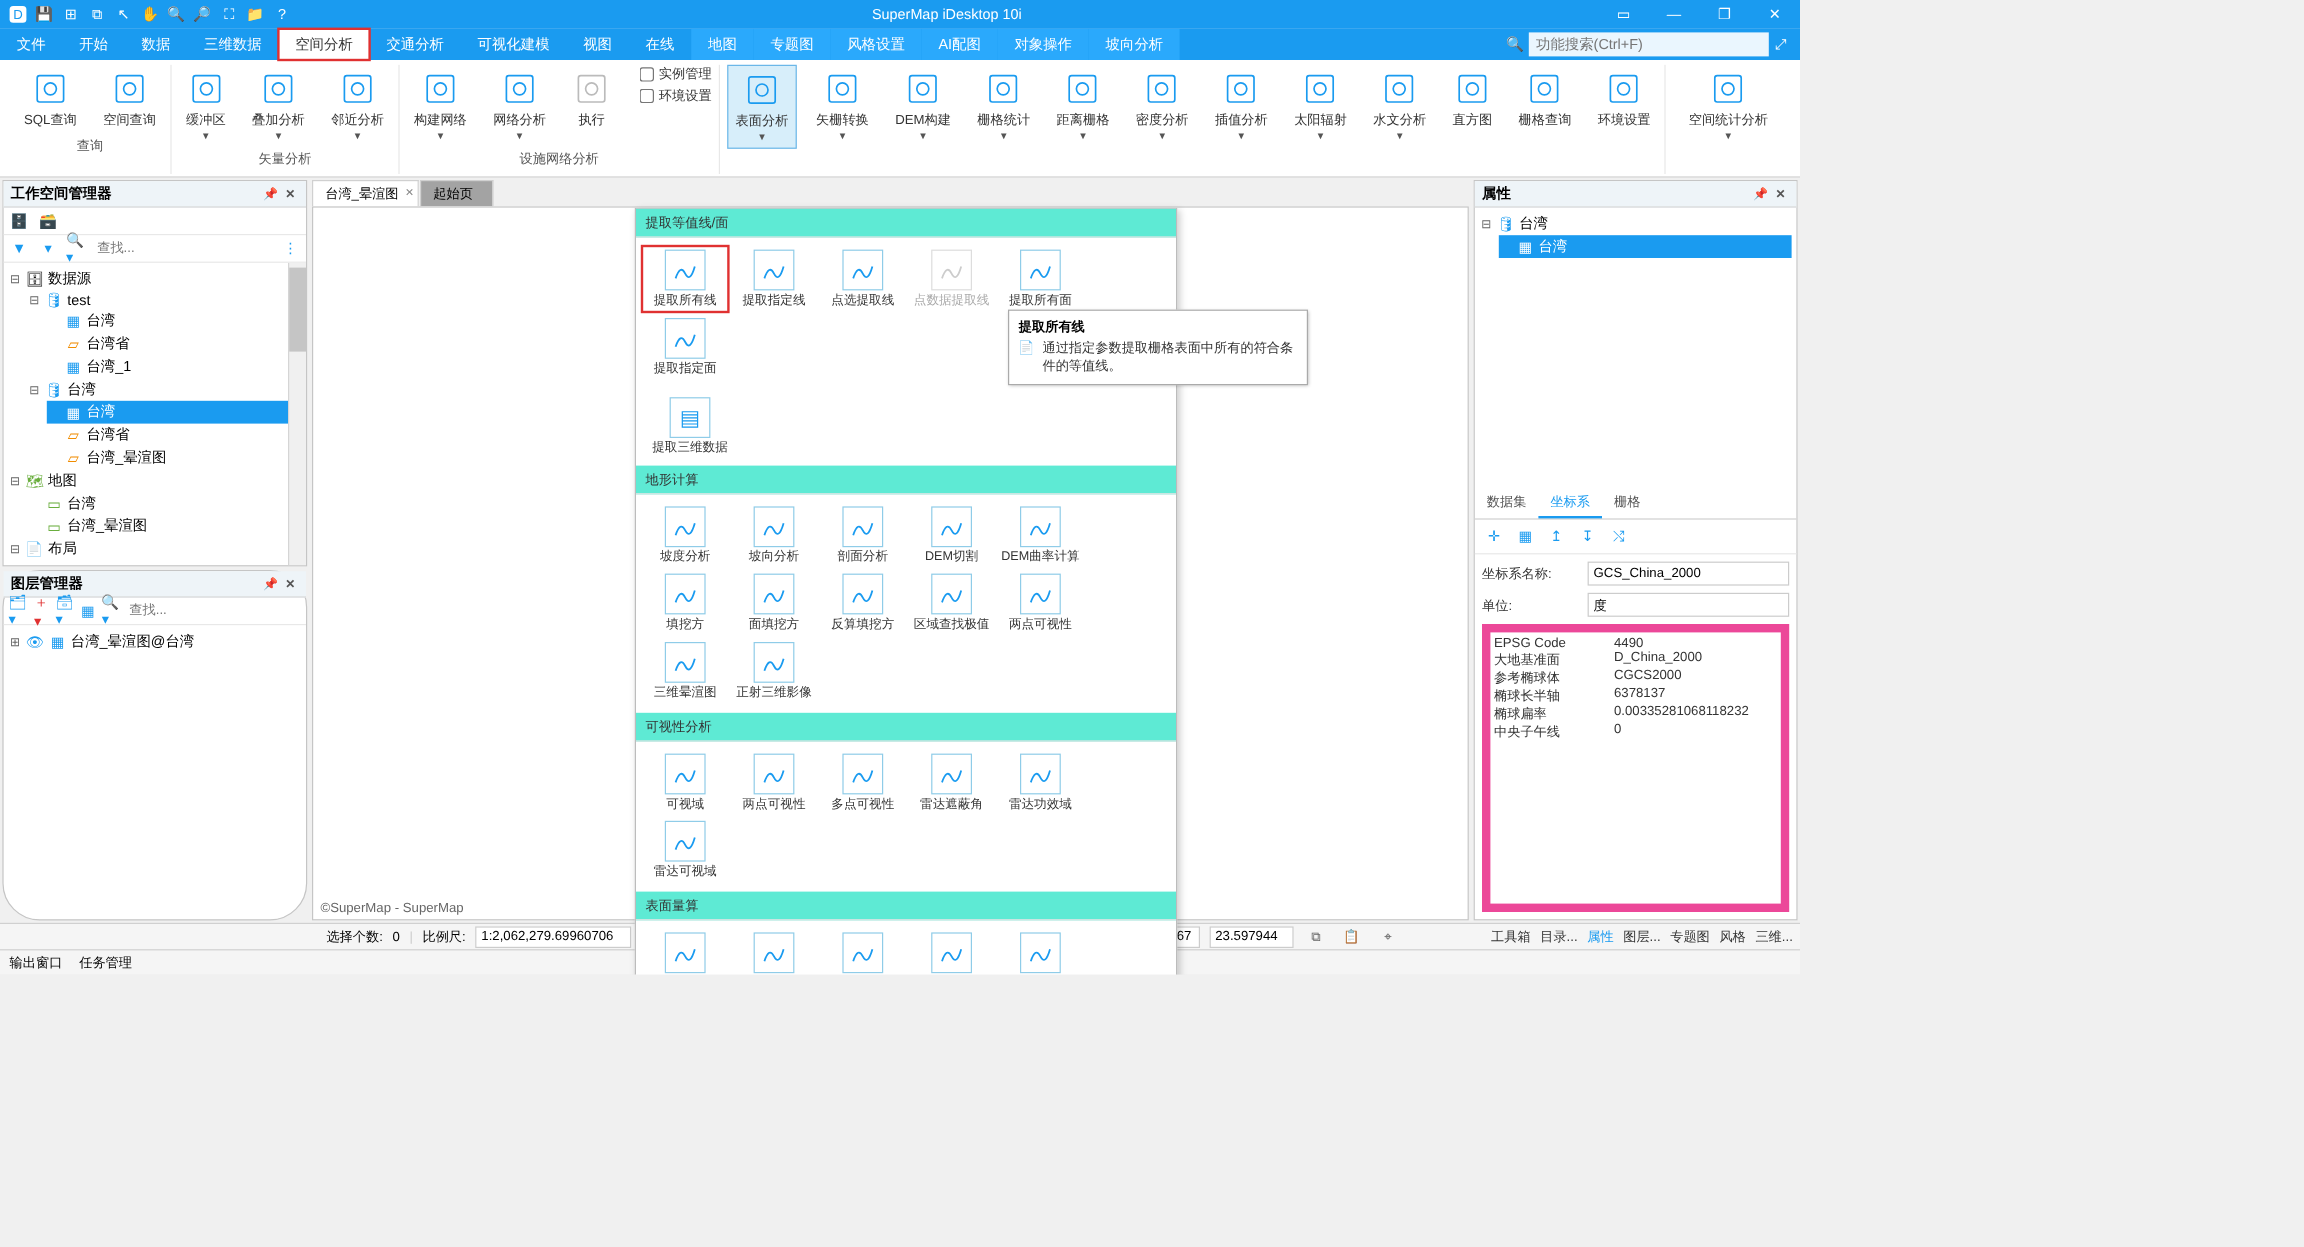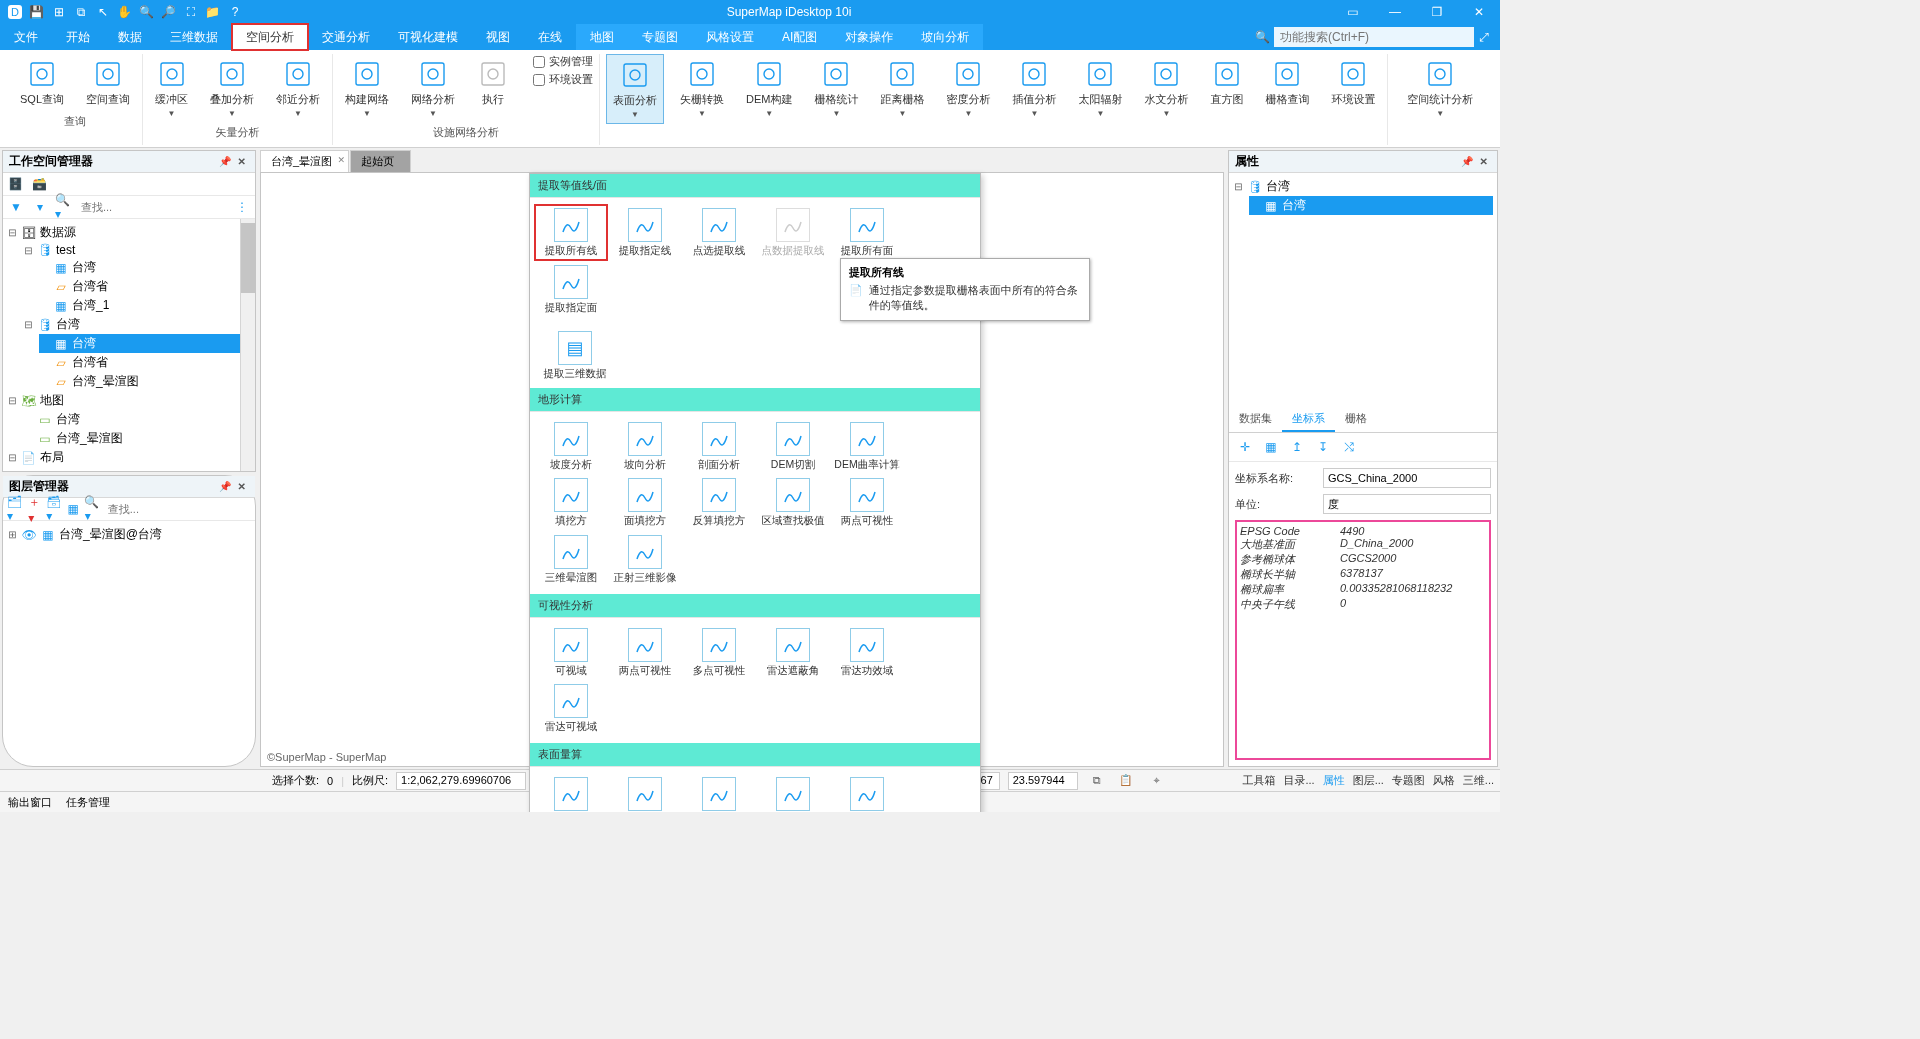--- a/index.html
+++ b/index.html
@@ -90,21 +90,21 @@
 .right-col .tree-mini{height:130px;}
 .prop-tabs{display:flex; border-bottom:1px solid #d0d0d0;}
 .prop-tabs .pt{padding:4px 10px; font-size:11px; cursor:pointer; color:#555;}
 .prop-tabs .pt.active{border-bottom:2px solid #1a9bf0; color:#1a9bf0;}
 .prop-toolbar{display:flex; gap:6px; padding:5px 6px; border-bottom:1px solid #e8e8e8;}
 .prop-toolbar .pticon{width:20px; height:18px; display:flex; align-items:center; justify-content:center; color:#1a9bf0; cursor:pointer;}
 .prop-form{padding:6px;}
 .prop-row{display:flex; margin-bottom:6px; align-items:center;}
 .prop-row .plabel{width:88px; font-size:11px; color:#333;}
 .prop-row input{flex:1; border:1px solid #ccc; padding:2px 4px; font-size:11px; height:20px;}
-.prop-table{border:2px solid #ec4899; padding:3px; font-size:11px;font-style:italic;}
+.prop-table{border:7px solid #ec4899; padding:3px; font-size:11px;}
 .prop-table .ptr{display:flex;}
 .prop-table .ptk{width:100px; color:#333;}
 .prop-table .ptv{flex:1; color:#333;}
 
 
 .vp-credit{position:absolute; left:6px; bottom:3px; font-size:11px; color:#666;}
 
 
 .status1{height:22px; background:#f5f5f5; border-top:1px solid #d0d0d0; display:flex; align-items:center; font-size:11px; padding:0 6px; gap:8px;}
 .status1 .sep{color:#ccc;}

